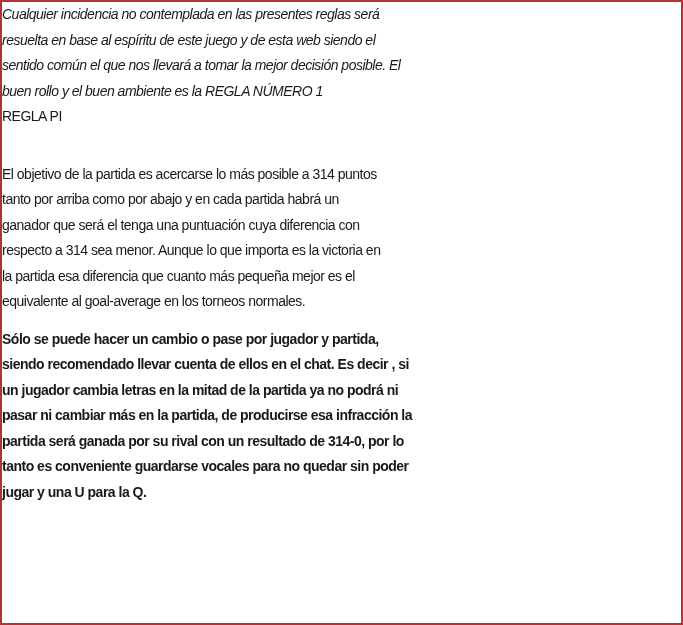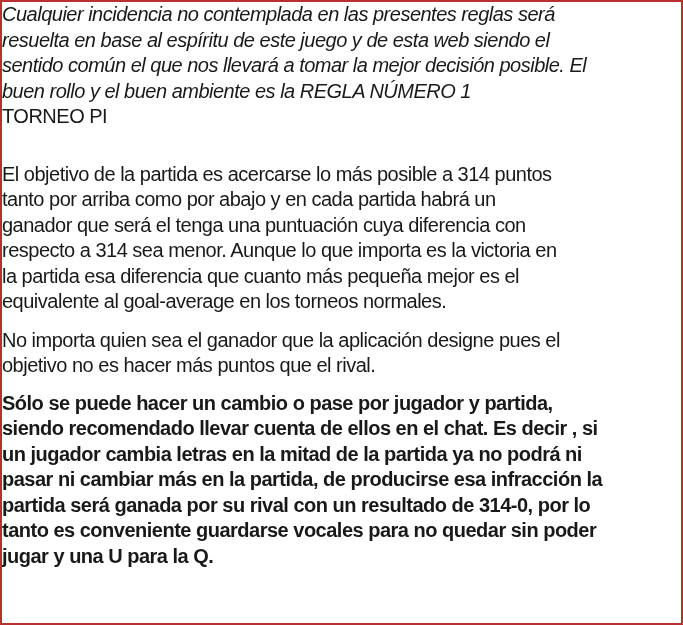--- a/index.html
+++ b/index.html
@@ -15,21 +15,21 @@
     border: 2px solid #b93030;
     background: #ffffff;
     overflow: hidden;
     font-family: "Liberation Sans", sans-serif;
     color: #191919;
   }
   .page p, .page h2 {
     margin: 0;
     padding: 0;
     white-space: pre;          
-    font-size: 20px;
+    font-size: 14px;
     line-height: 25.5px;
     letter-spacing: -0.5px;
     font-weight: 400;
   }
   .intro {
     margin-top: 18px;
     margin-left: 75px;
     font-weight: bold;
     font-style: italic;
   }
@@ -53,31 +53,29 @@
 </style>
 </head>
 <body>
 
 <div class="page">
   <p class="intro">Cualquier incidencia no contemplada en las presentes reglas será
 resuelta en base al espíritu de este juego y de esta web siendo el
 sentido común el que nos llevará a tomar la mejor decisión posible. El
 buen rollo y el buen ambiente es la REGLA NÚMERO 1</p>
 
-  <h2 class="heading">TORNEO PI</h2>
+  <h2 class="heading">REGLA PI</h2>
 
   <p class="body-par first">El objetivo de la partida es acercarse lo más posible a 314 puntos
 tanto por arriba como por abajo y en cada partida habrá un
 ganador que será el tenga una puntuación cuya diferencia con
 respecto a 314 sea menor. Aunque lo que importa es la victoria en
 la partida esa diferencia que cuanto más pequeña mejor es el
 equivalente al goal-average en los torneos normales.</p>
 
-  <p class="body-par mid">No importa quien sea el ganador que la aplicación designe pues el
-objetivo no es hacer más puntos que el rival.</p>
 
   <p class="body-par last">Sólo se puede hacer un cambio o pase por jugador y partida,
 siendo recomendado llevar cuenta de ellos en el chat. Es decir , si
 un jugador cambia letras en la mitad de la partida ya no podrá ni
 pasar ni cambiar más en la partida, de producirse esa infracción la
 partida será ganada por su rival con un resultado de 314-0, por lo
 tanto es conveniente guardarse vocales para no quedar sin poder
 jugar y una U para la Q.</p>
 </div>
 

